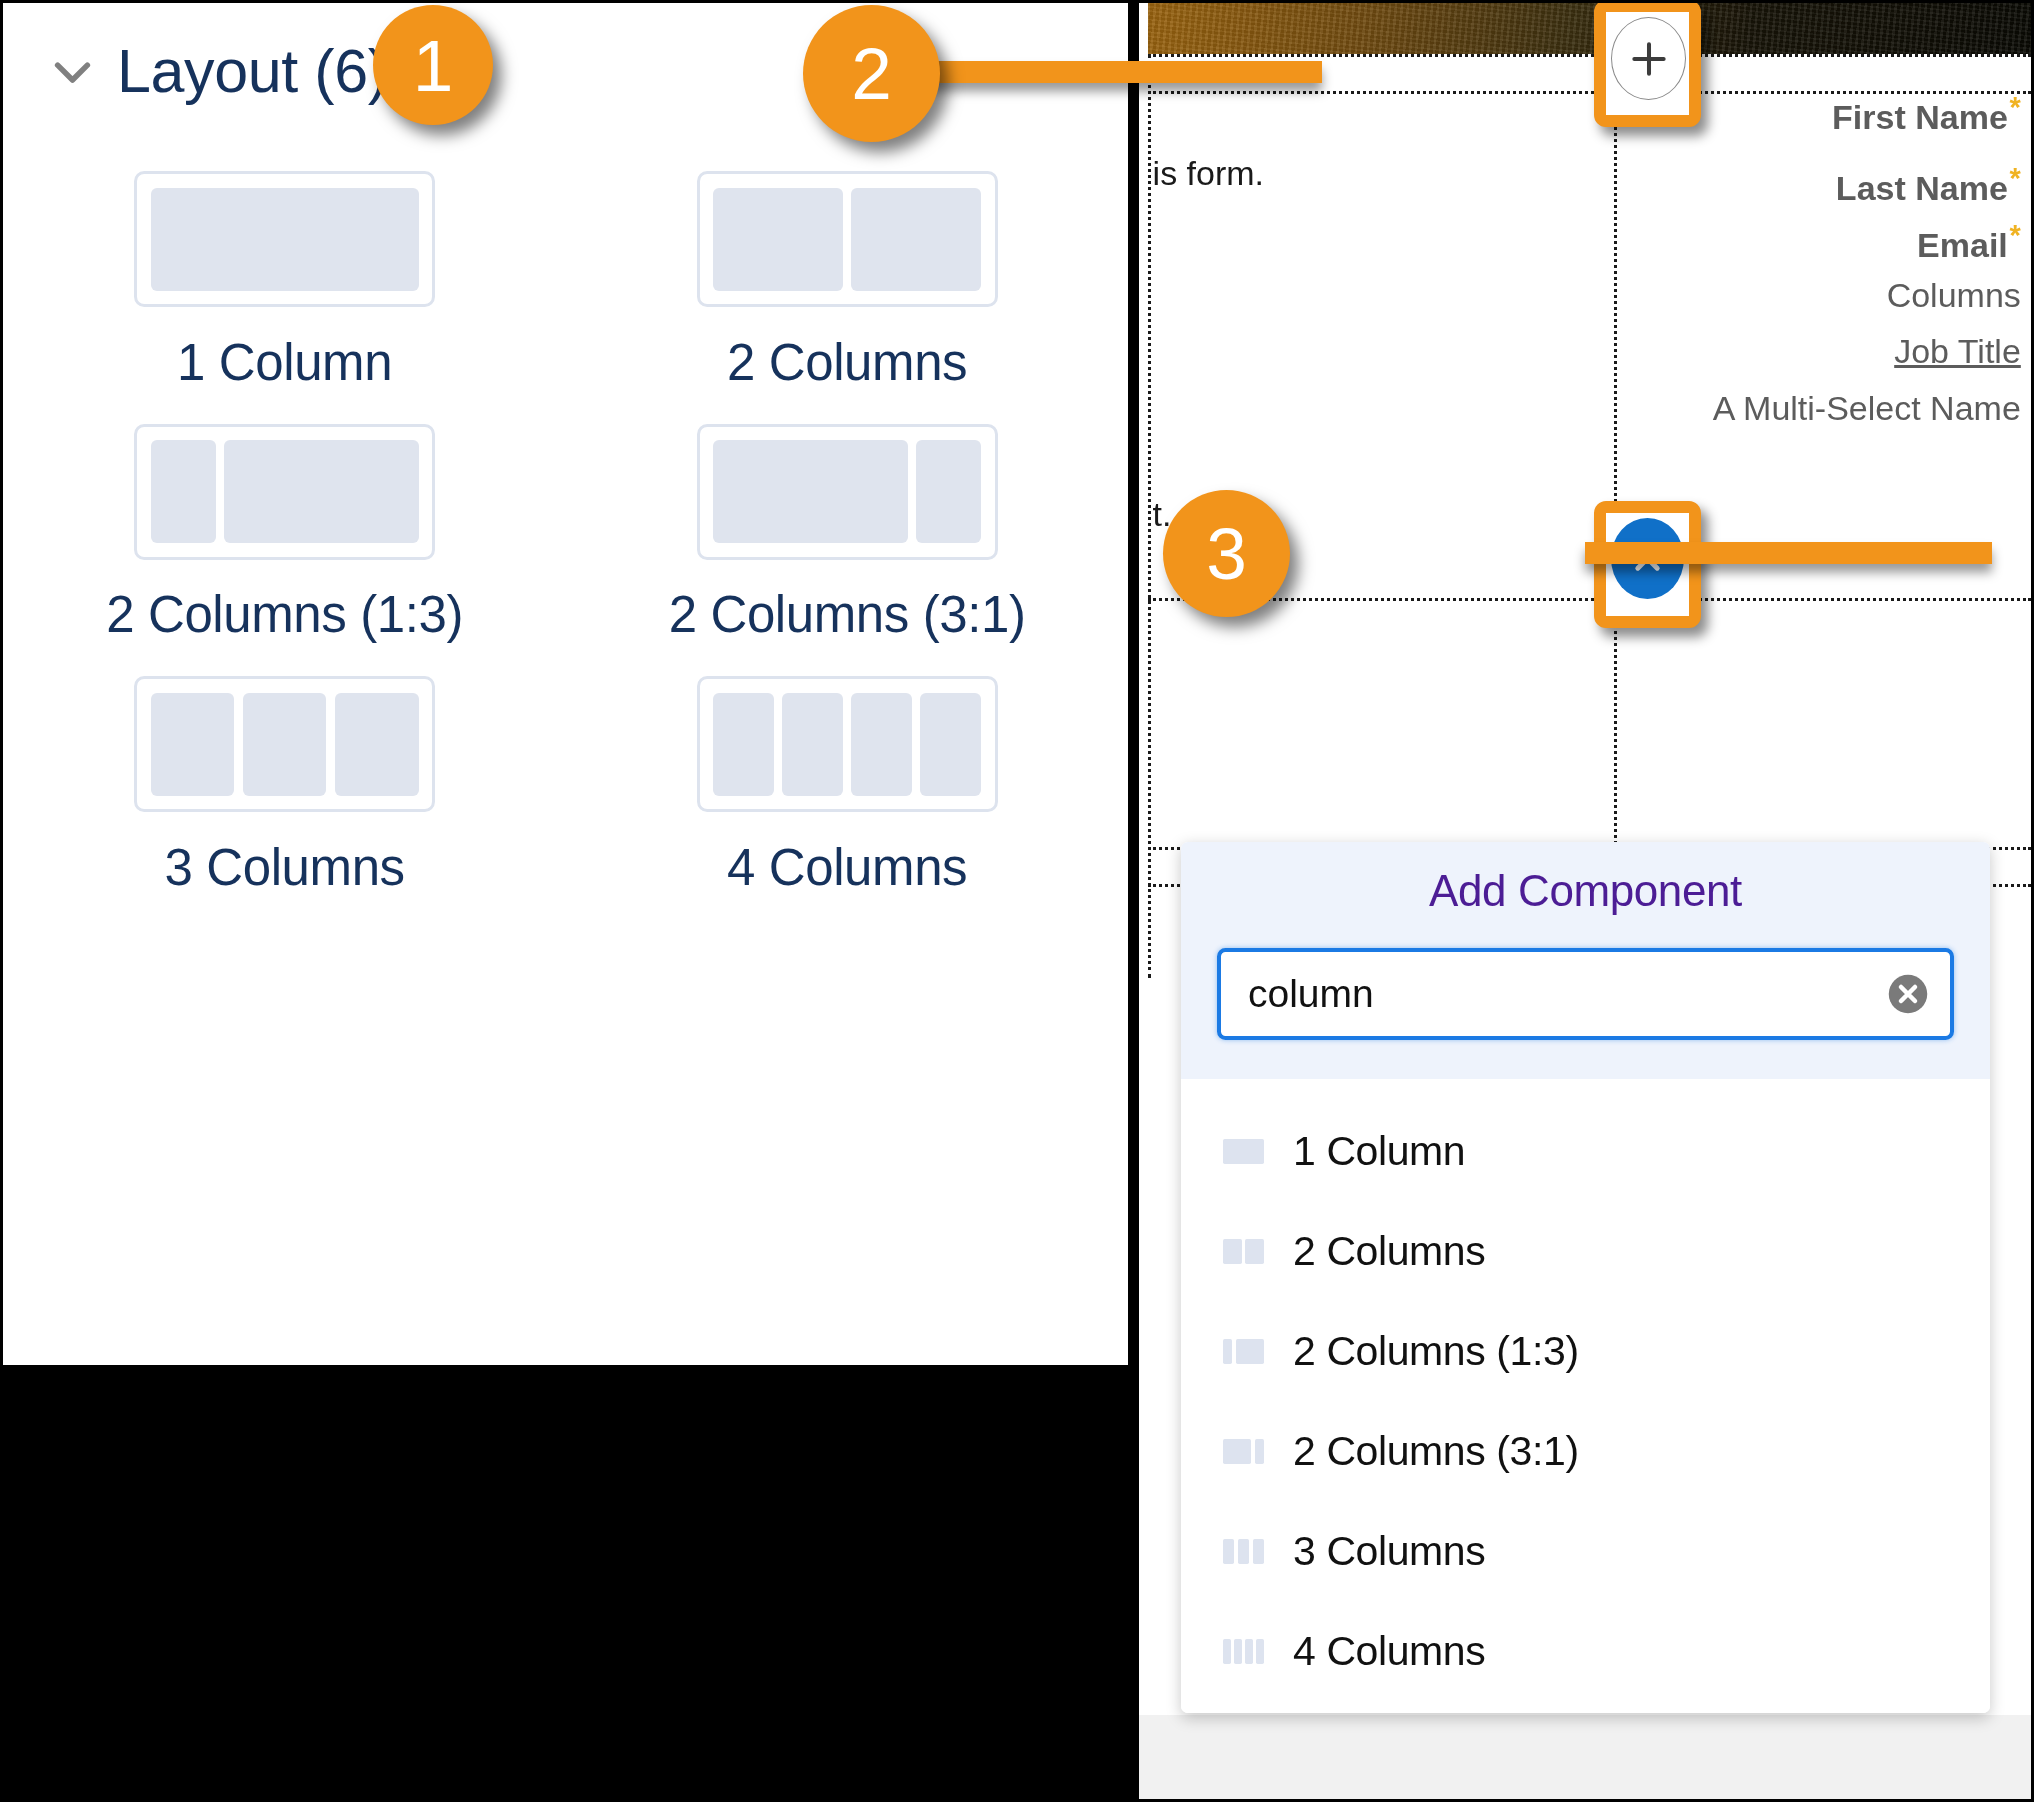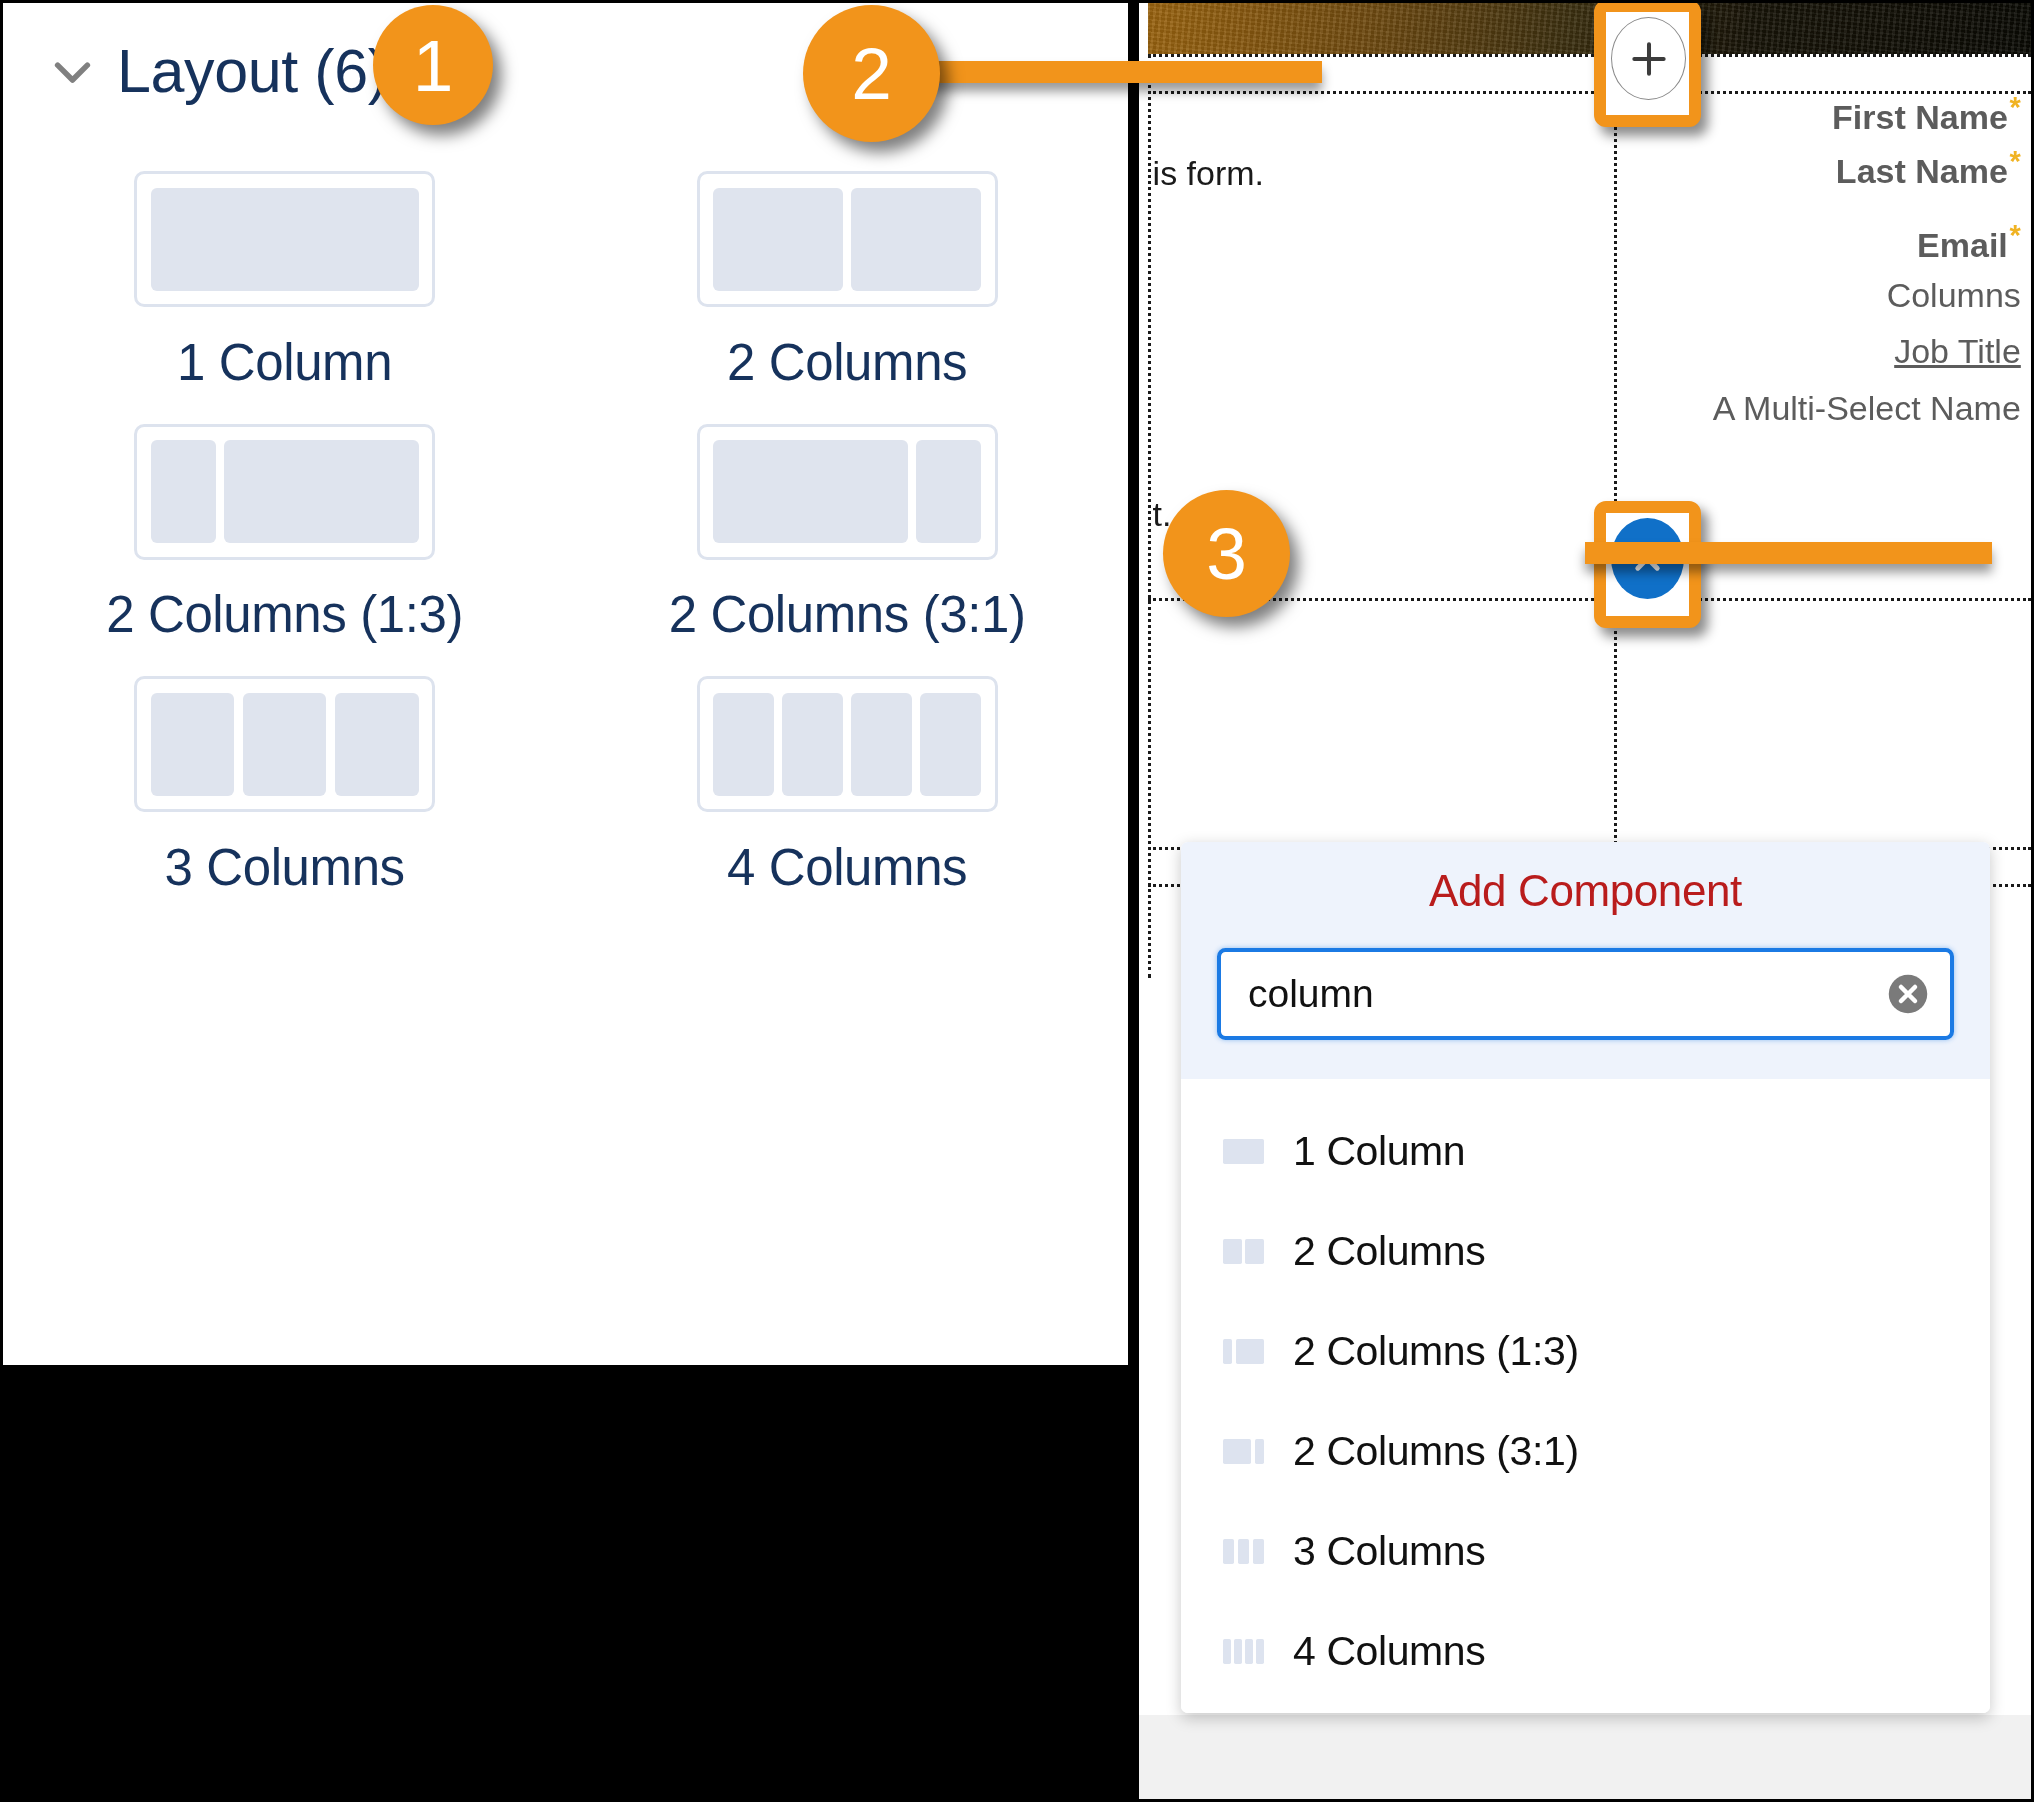--- a/index.html
+++ b/index.html
@@ -105,21 +105,21 @@
   #add-component-panel{
     position:absolute;left:42px;top:839px;width:809px;height:871px;
     background:#ffffff;border-radius:6.8px;
     box-shadow:0 4.2px 15.3px rgba(0,0,0,.22);
     overflow:hidden;
   }
   #add-component-head{
     background:#eef3fc;padding:24px 0 39px 0;
   }
   #add-component-title{
-    text-align:center;font-size:44px;color:#b91c1c;letter-spacing:-0.4px;
+    text-align:center;font-size:44px;color:#4c1d95;letter-spacing:-0.4px;
   }
   #component-search-wrap{
     margin:32px 36px 0 36px;position:relative;
   }
   #component-search-input{
     box-sizing:border-box;width:100%;height:92px;
     border:4.2px solid #1b7ae4;border-radius:8.5px;background:#fff;
     font-size:39px;color:#111;padding:0 85px 0 27px;
     outline:none;font-family:"Liberation Sans", sans-serif;
     box-shadow:0 0 5.1px rgba(27,122,228,.45);
@@ -225,21 +225,21 @@
     <div class="dotted-h" style="left:8.5px;top:881px;width:883px;"></div>
 
     <div class="dotted-v" style="left:475px;top:51px;height:924px;"></div>
     <div class="dotted-v" style="left:8.5px;top:51px;height:924px;"></div>
 
     <div class="canvas-text" style="left:13.6px;top:151px;">is form.</div>
     <div class="canvas-text" style="left:13.6px;top:492px;">t.</div>
 
     <div id="form-field-labels">
         <div class="field-label required" style="top: 88px;"><span>First Name</span><span class="req-star">*</span></div>
-        <div class="field-label required" style="top: 142px;"><span>Last Name</span><span class="req-star">*</span></div>
+        <div class="field-label required" style="top: 159px;"><span>Last Name</span><span class="req-star">*</span></div>
         <div class="field-label required" style="top: 216px;"><span>Email</span><span class="req-star">*</span></div>
         <div class="field-label" style="top: 273px;"><span>Columns</span></div>
         <div class="field-label" style="top: 329px; text-decoration: underline;"><span>Job Title</span></div>
         <div class="field-label" style="top: 386px;"><span>A Multi-Select Name</span></div>
       </div>
 
   </div>
 
   <div id="add-component-panel">
     <div id="add-component-head">

